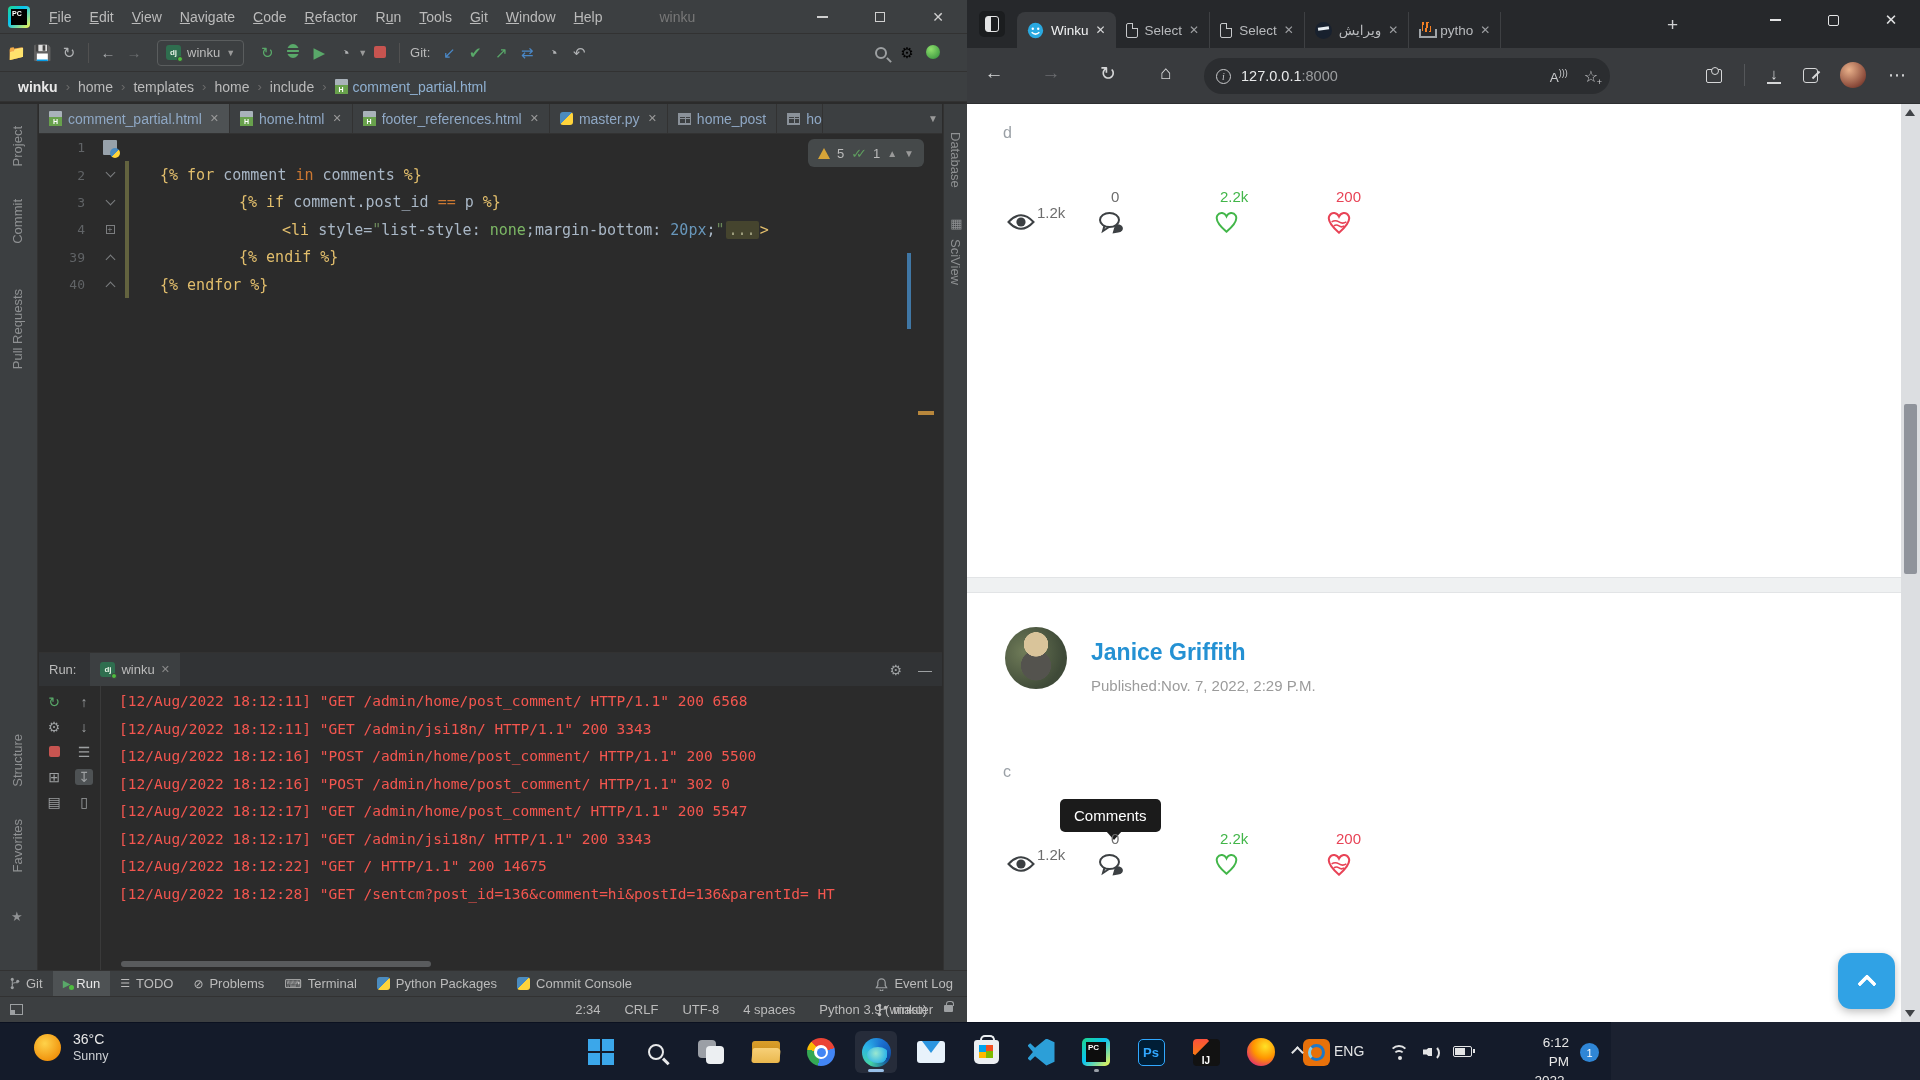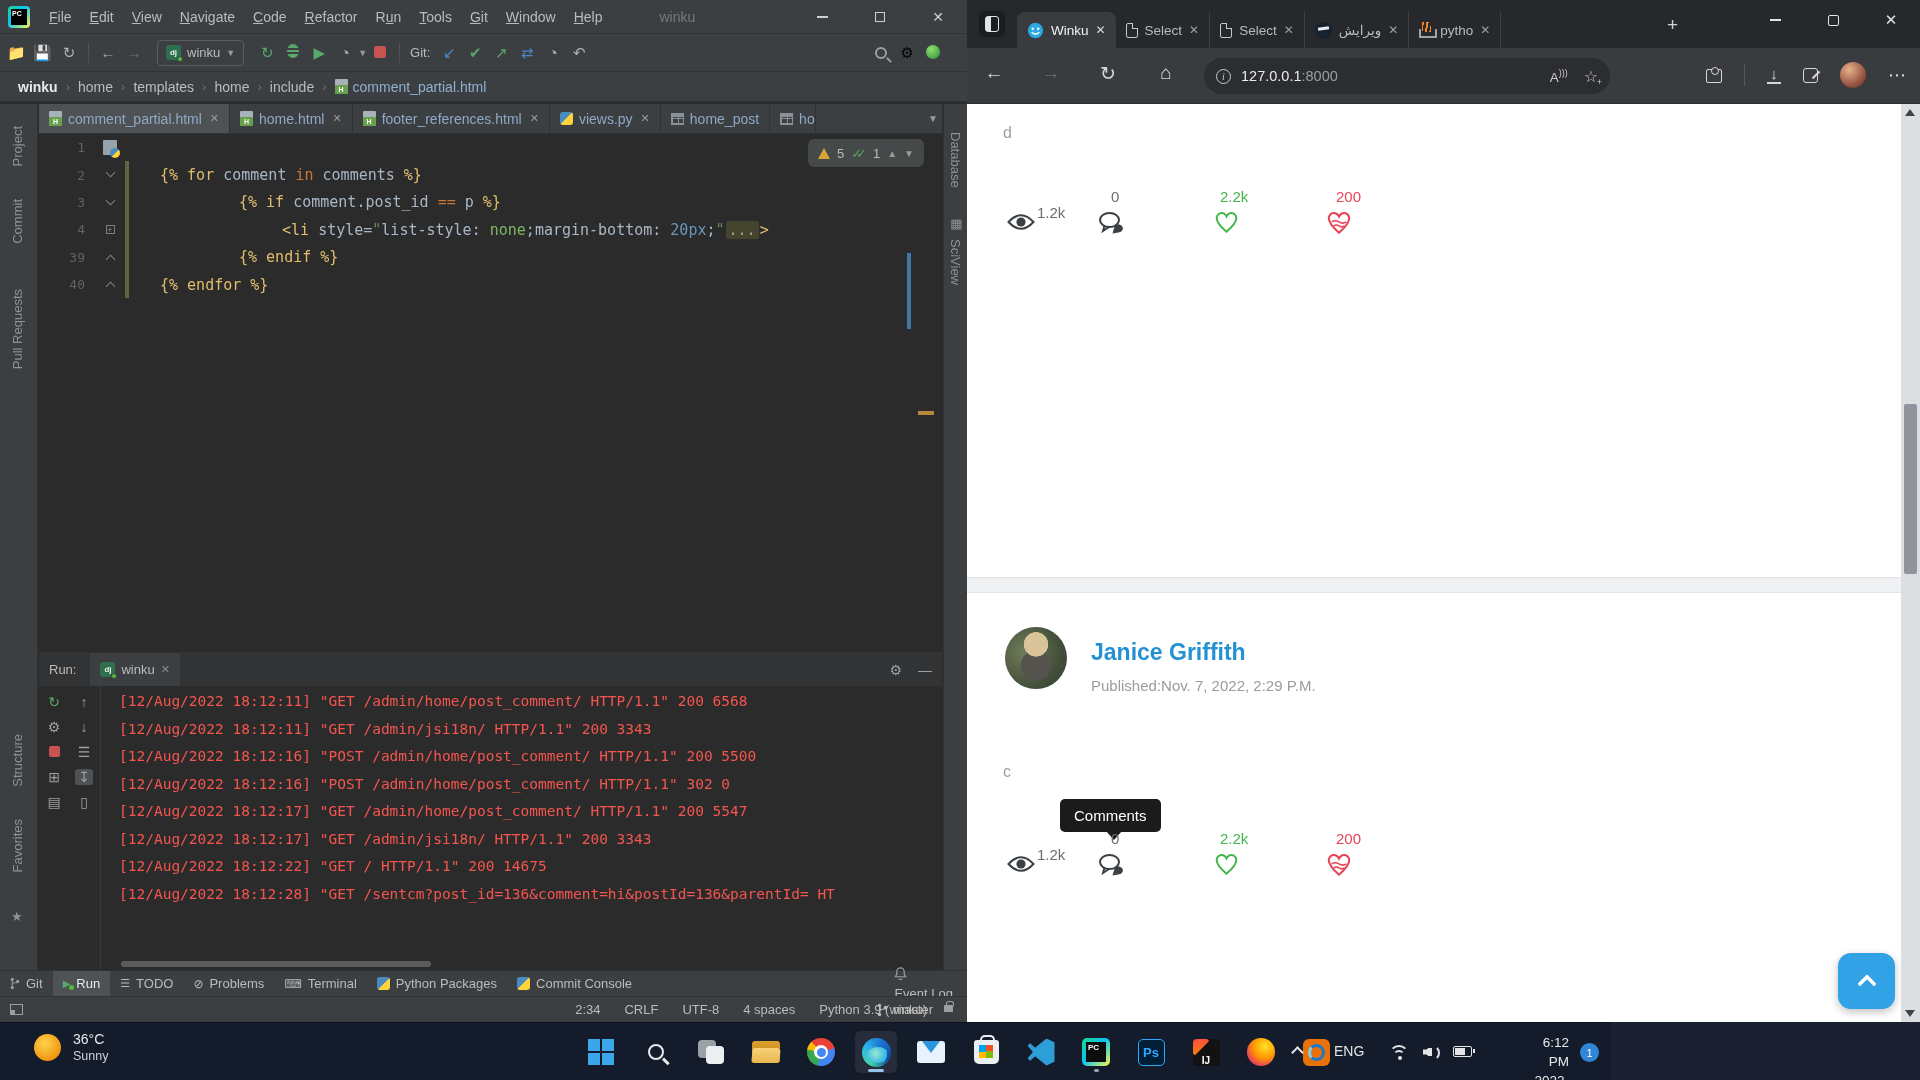--- a/index.html
+++ b/index.html
@@ -102,21 +102,21 @@
   .run-logs { flex:1; padding:2px 0 0 18px; overflow:hidden; font-family:"DejaVu Sans Mono","Liberation Mono",monospace; }
   .log-line { white-space:pre; font-size:14.5px; line-height:27.5px; color:#f4564f; }
   .hscroll { position:absolute; left:82px; bottom:3px; width:310px; height:6px; border-radius:3px; background:#595b5d; }
 
   .toolwin-bar { position:absolute; left:0; right:0; bottom:26px; height:26px; background:#3c3f41; border-top:1px solid #323232; display:flex; align-items:center; color:#bbbbbb; font-size:13px; }
   .twi { display:flex; align-items:center; gap:6px; padding:0 10px; height:100%; }
   .twi.active { background:#4e5254; color:#e8e8e8; }
   .twi svg { flex:none; }
   .tw-run-ic { color:#59a869; font-size:10px; position:relative; }
   .tw-run-ic em { position:absolute; right:-4px; bottom:-1px; width:5px; height:5px; background:#4fbd3f; border-radius:50%; }
-  .eventlog { position:absolute; right:14px; display:flex; align-items:flex-start; gap:6px;flex-direction:column; }
+  .eventlog { position:absolute; right:14px; display:flex; align-items:flex-end; gap:6px; }
   .ide-status { position:absolute; left:0; right:0; bottom:0; height:26px; background:#3c3f41; border-top:1px solid #323232; display:flex; align-items:center; color:#bbbbbb; font-size:13px; }
   .st-left-ic { width:13px; height:11px; border:1.5px solid #9da0a2; margin-left:10px; position:relative; }
   .st-left-ic:after { content:""; position:absolute; left:0; bottom:0; width:4px; height:4px; background:#9da0a2; }
   .status-items { position:absolute; right:40px; display:flex; gap:24px; }
   .lock-ic { position:absolute; right:14px; top:8px; width:9px; height:7px; background:#9da0a2; border-radius:1px; }
   .lock-ic:before { content:""; position:absolute; left:1.5px; top:-4px; width:6px; height:4px; border:1.5px solid #9da0a2; border-bottom:none; border-radius:3px 3px 0 0; }
 
   
   .browser { position:absolute; left:967px; top:0; width:953px; height:1022px; background:#26282b; }
   .br-tabstrip { position:relative; height:48px; background:#26282b; }
@@ -361,21 +361,21 @@
             <span>home.html</span>
             <span class="x">✕</span>
           </span>
           <span class="etab">
             <span class="f-html"></span>
             <span>footer_references.html</span>
             <span class="x">✕</span>
           </span>
           <span class="etab">
             <span class="f-py"></span>
-            <span>views.py</span>
+            <span>master.py</span>
             <span class="x">✕</span>
           </span>
           <span class="etab">
             <span class="f-table"></span>
             <span>home_post</span>
           </span>
           <span class="etab clip">
             <span class="f-table"></span>
             <span>hon</span>
           </span>

